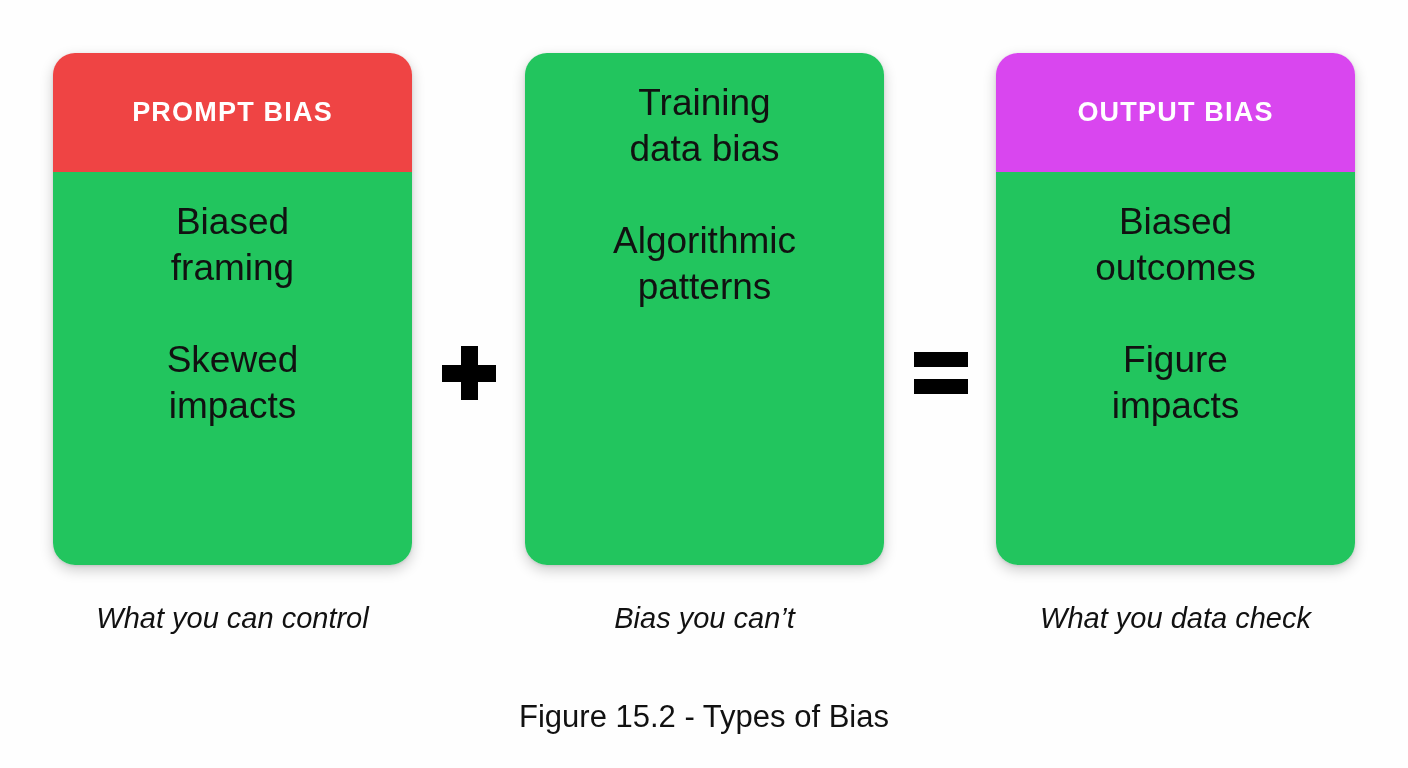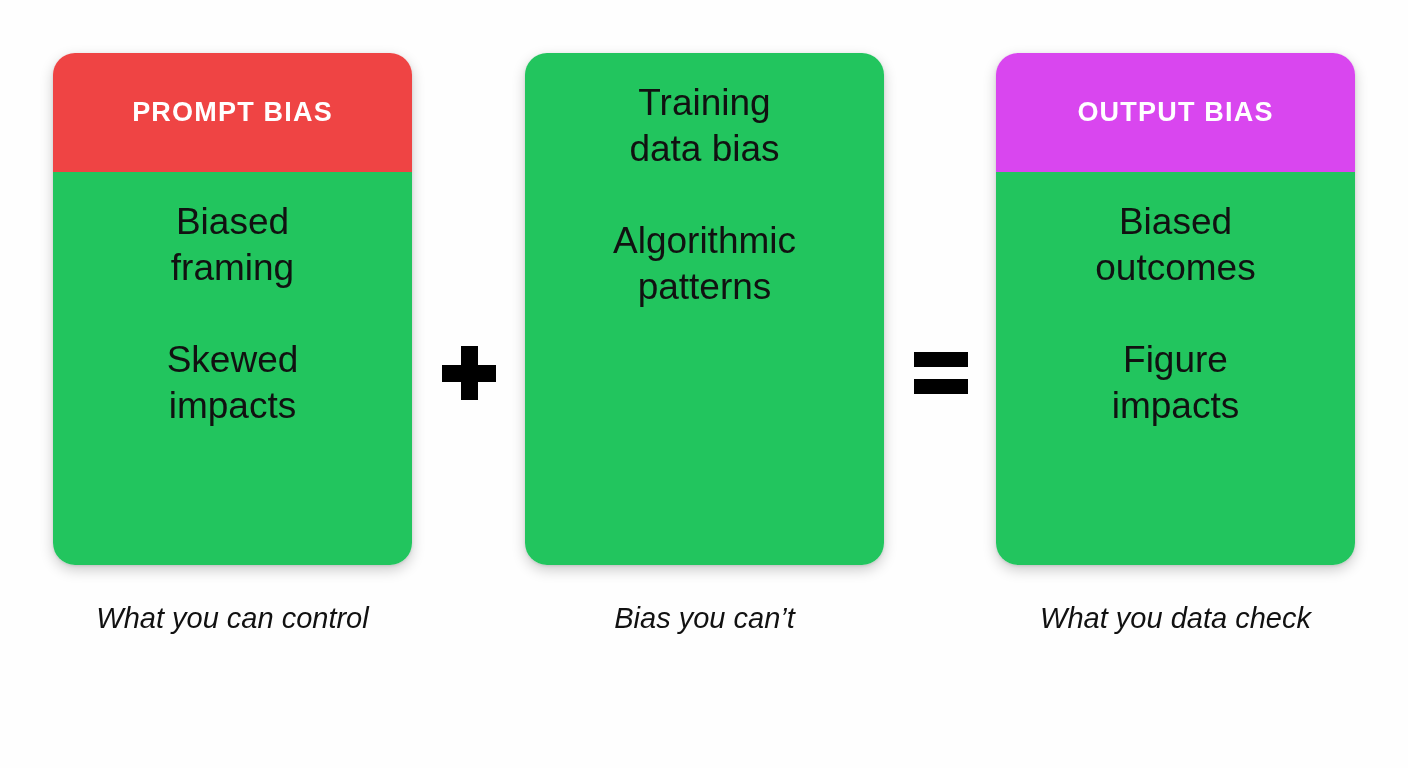--- a/index.html
+++ b/index.html
@@ -215,14 +215,15 @@
     </div>
 
   </div>
 
   <div class="caption-row">
     <div class="caption c1">What you can control</div>
     <div class="caption c2">Bias you can’t</div>
     <div class="caption c3">What you data check</div>
   </div>
 
+  <div class="figure-caption">Figure 15.2 - Types of Bias</div>
 
 </div>
 
 </body></html>

